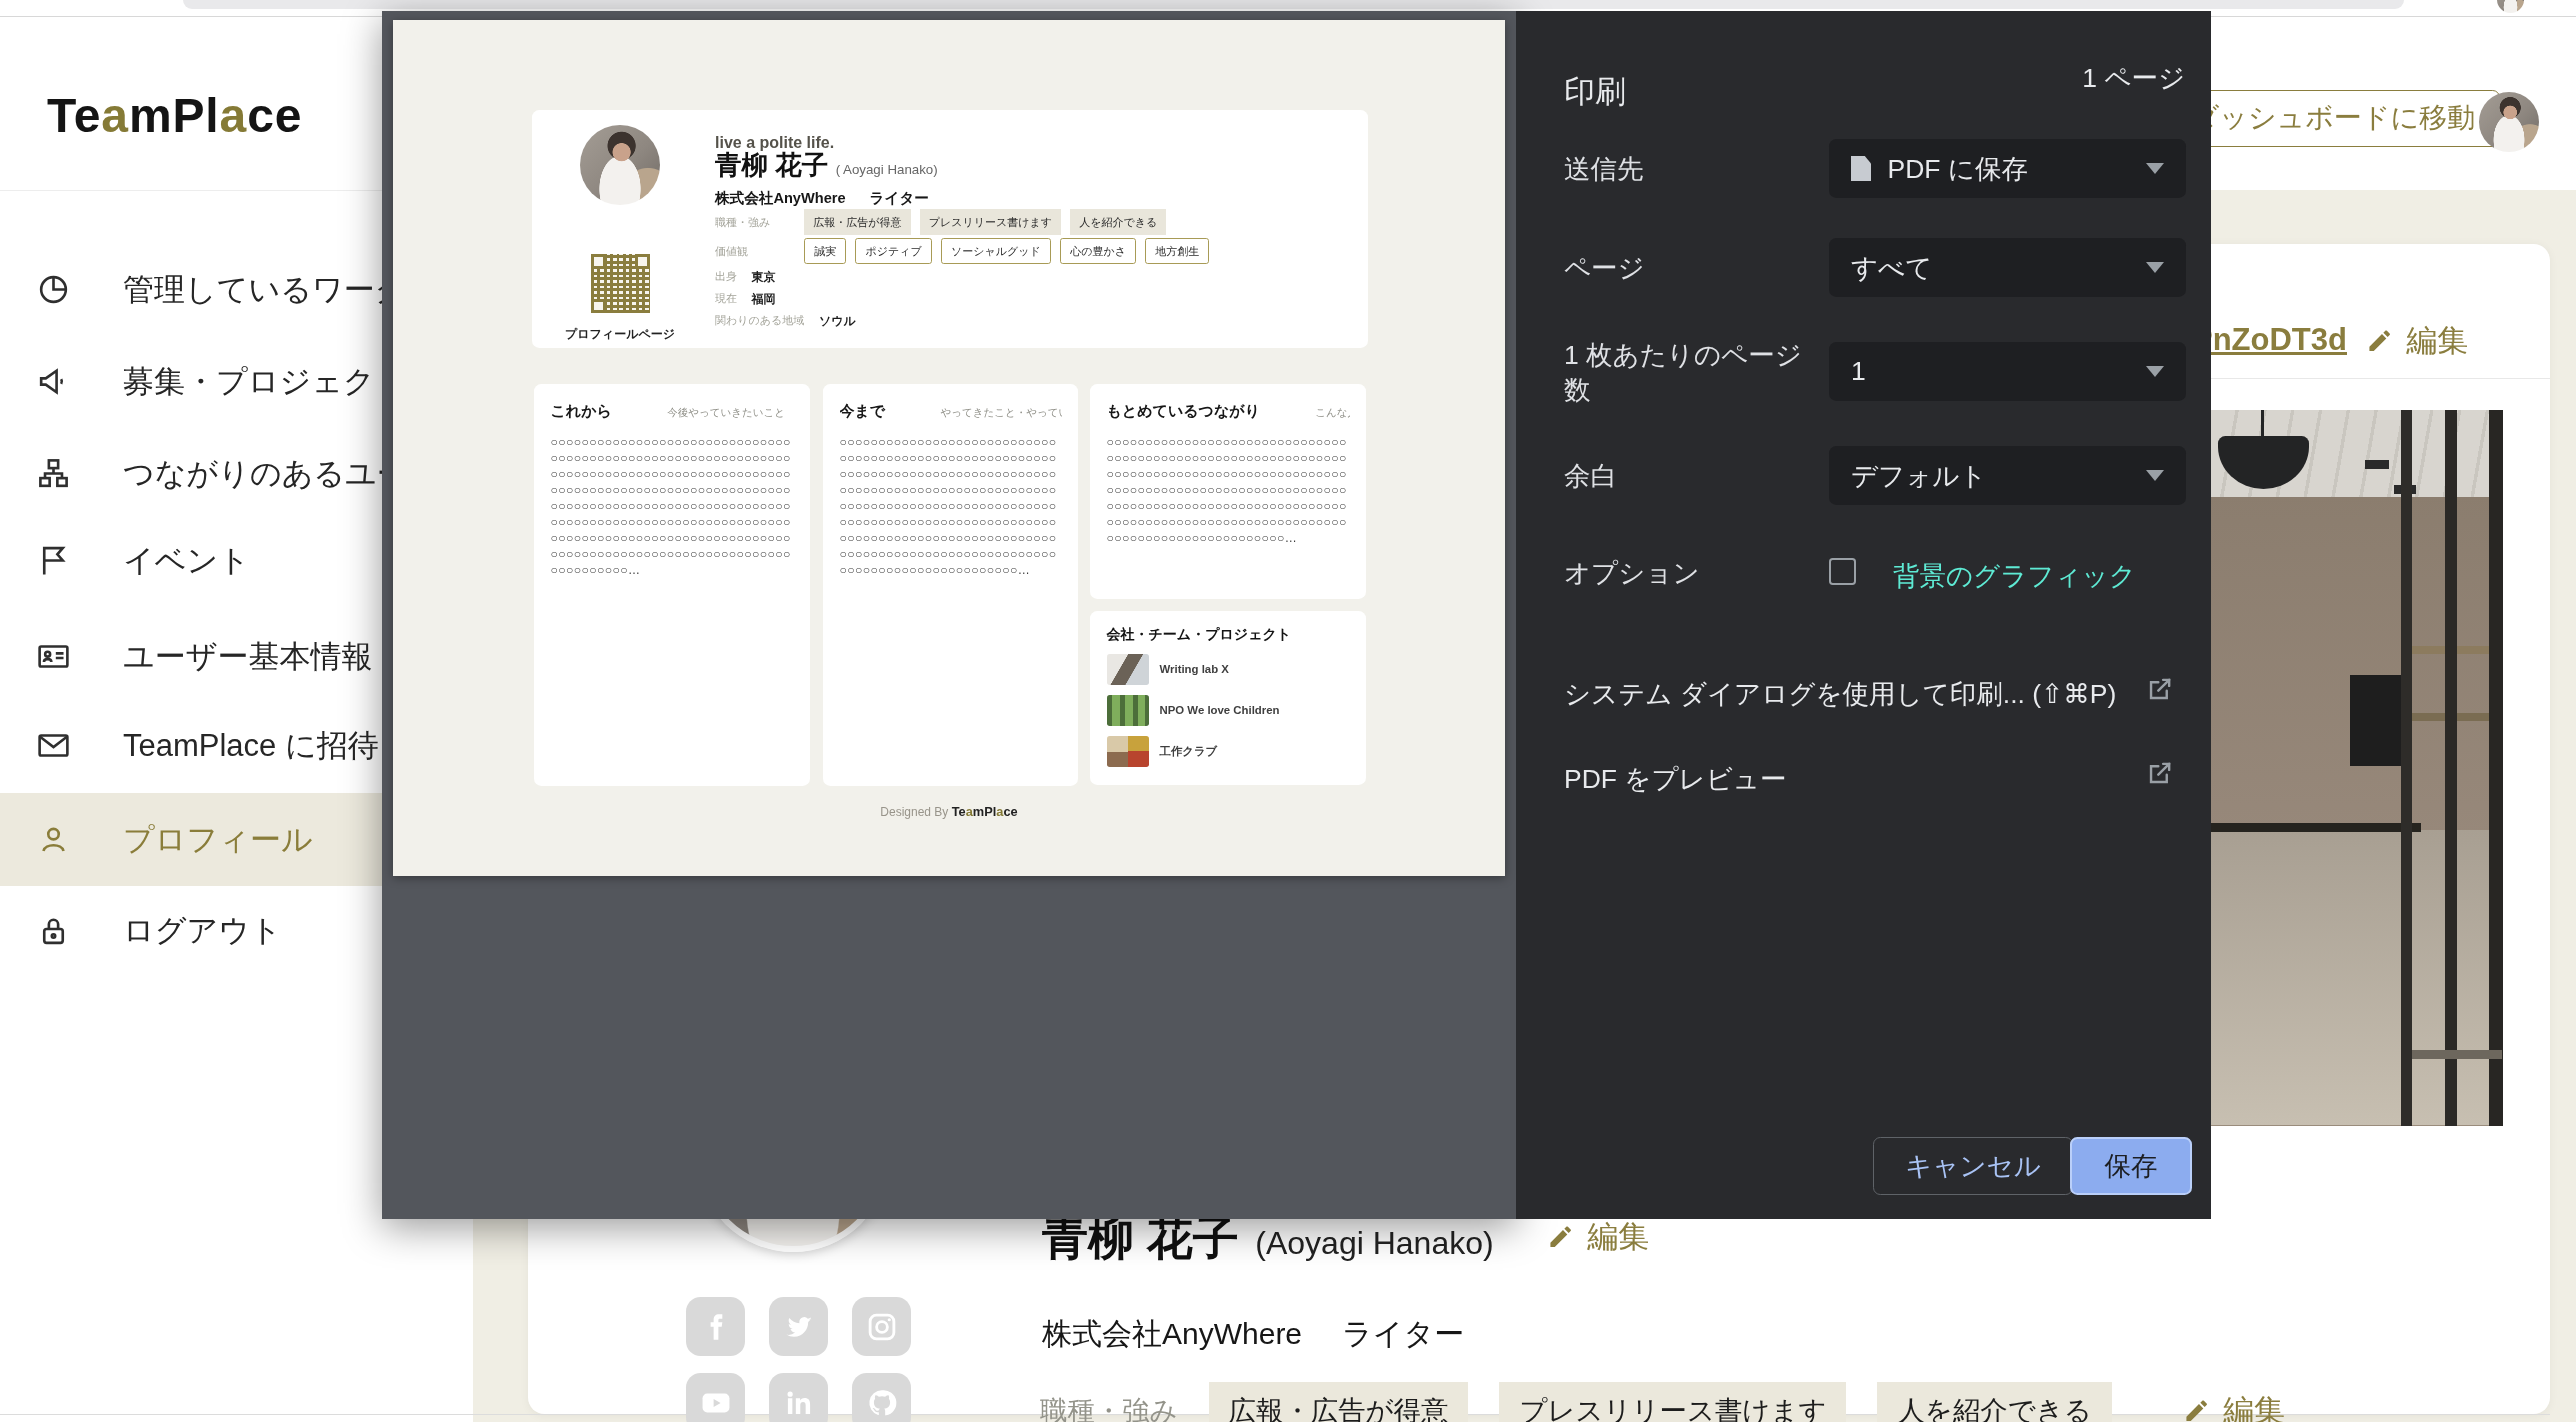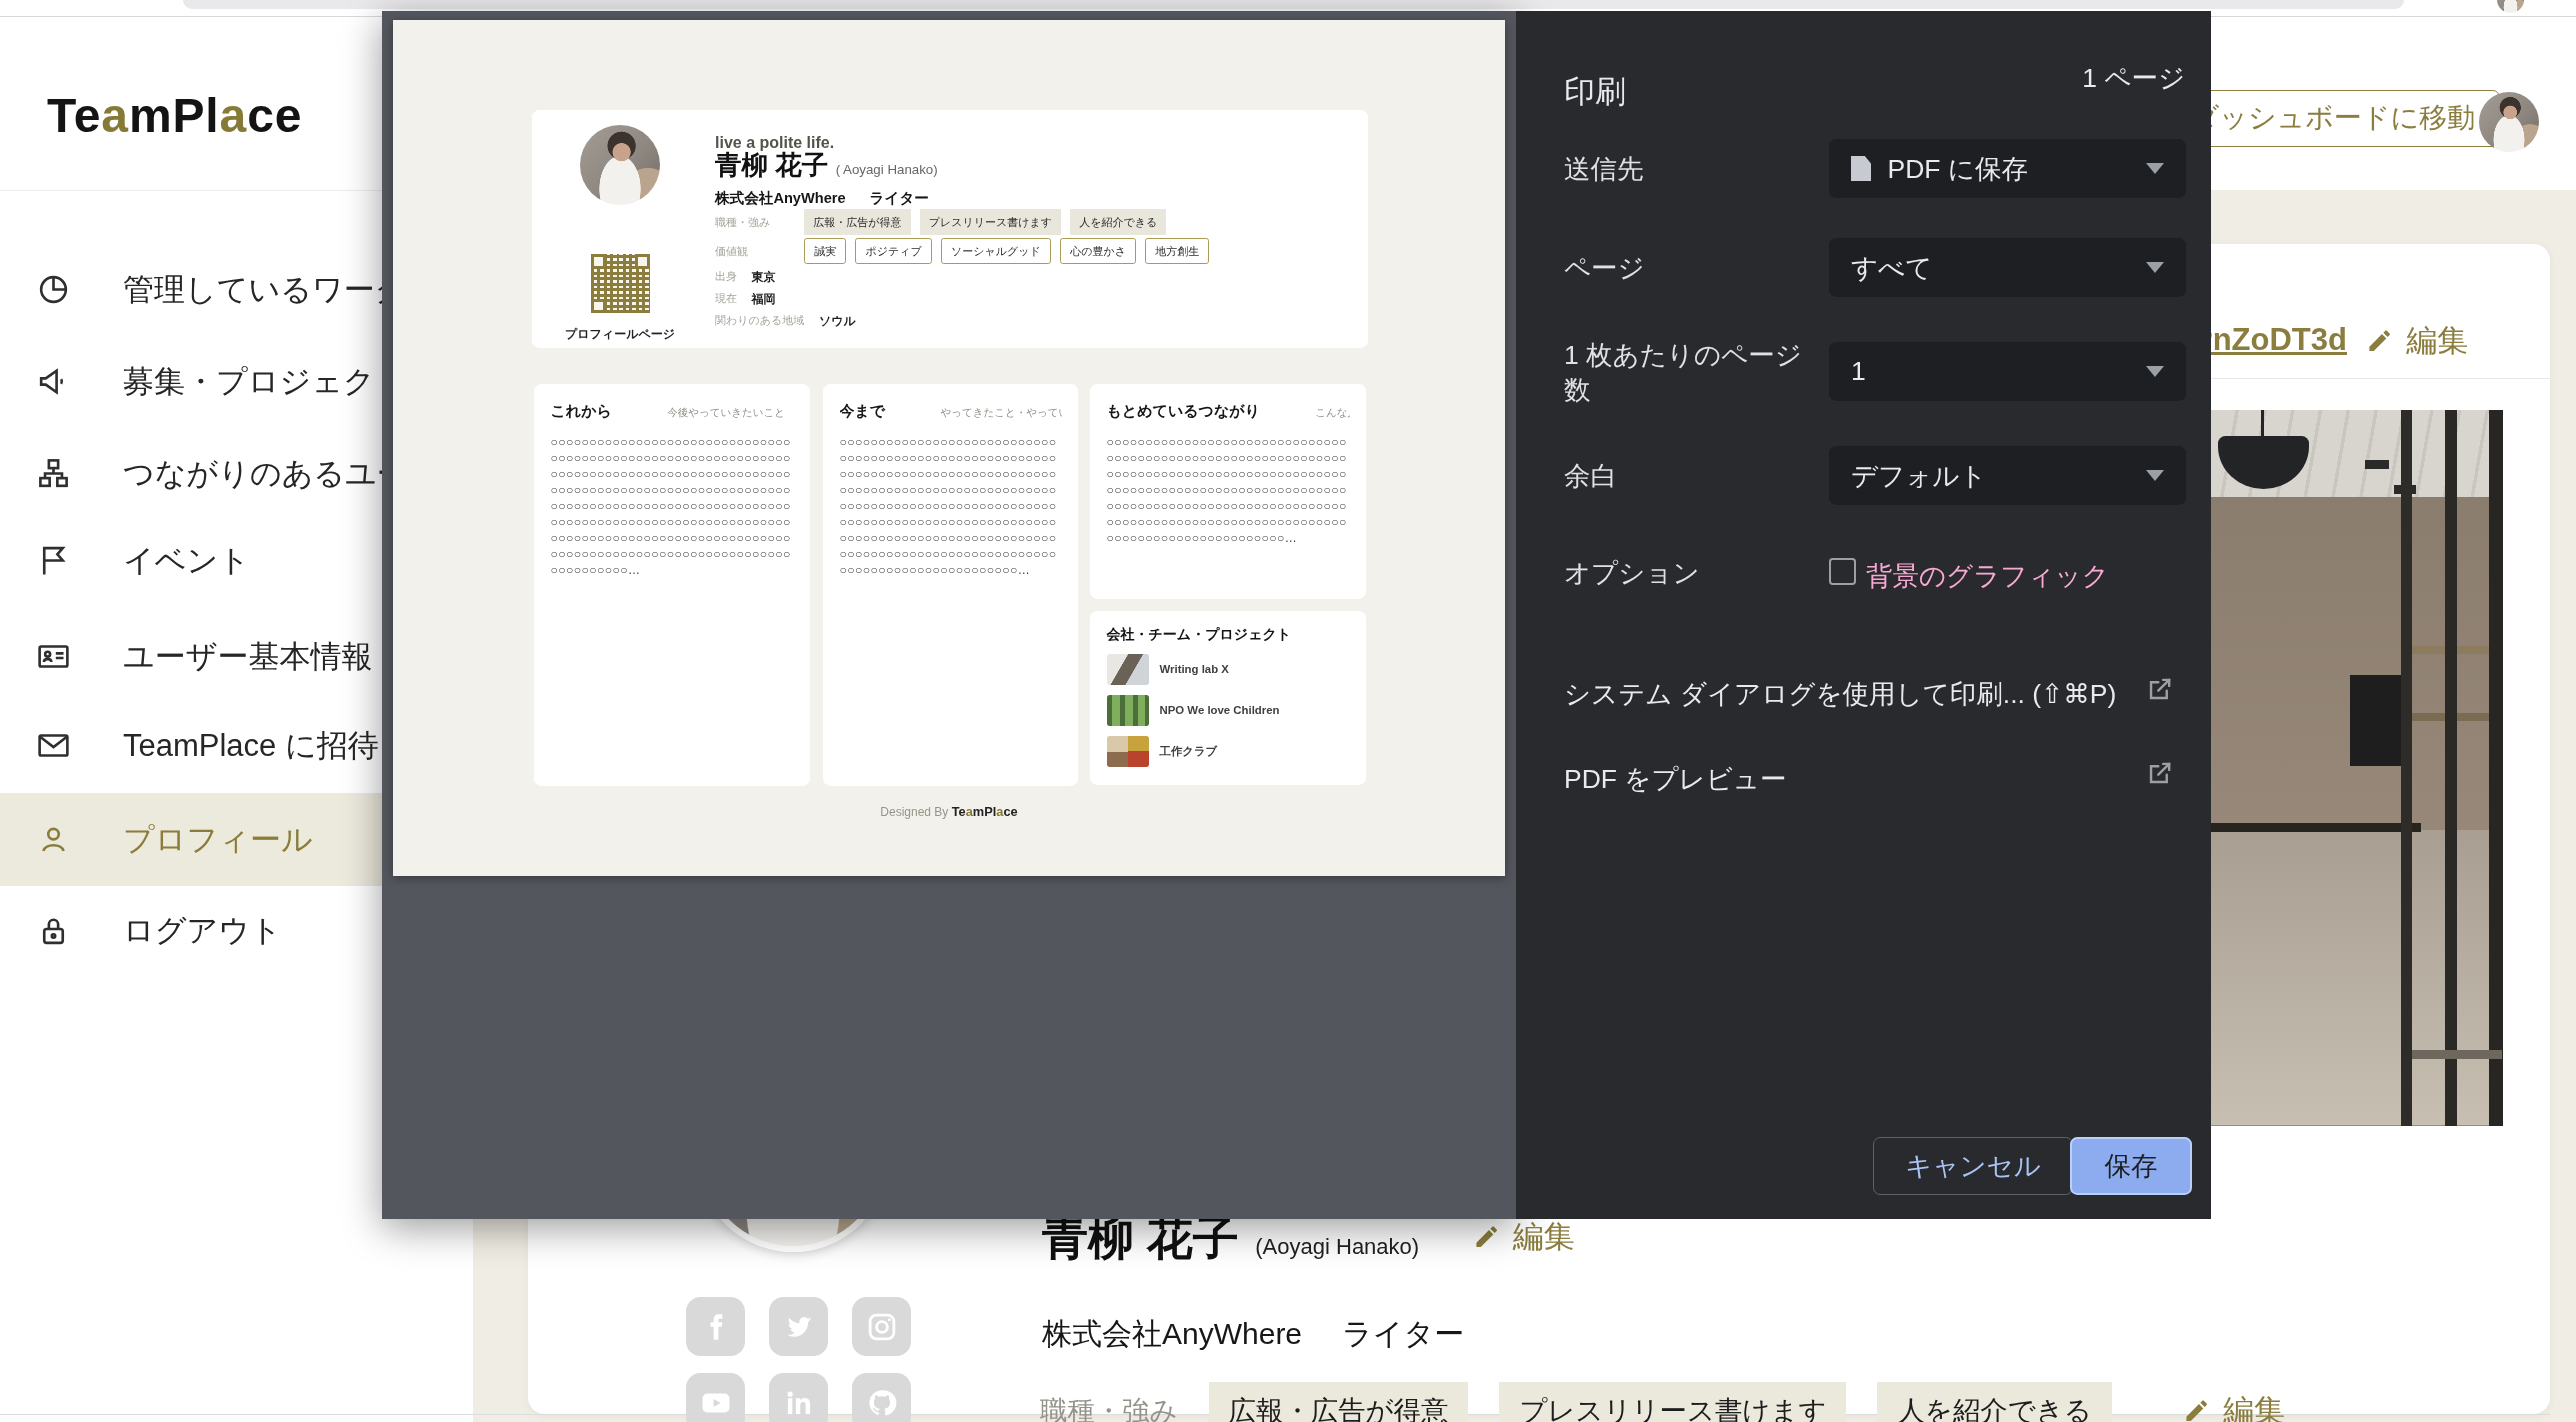--- a/index.html
+++ b/index.html
@@ -62,21 +62,21 @@
   .op-rail1{position:absolute;left:190px;top:236px;width:101px;height:8.2px;background:#8c7b5e;}
   .op-rail2{position:absolute;left:190px;top:303px;width:101px;height:8.2px;background:#7a6c52;}
   .op-tv{position:absolute;left:139px;top:265px;width:53px;height:91px;background:#1e1e1e;}
   .op-step{position:absolute;left:201px;top:640px;width:90px;height:9.1px;background:#6d675d;}
 
   
   .big-avatar{left:697px;top:1060px;width:192px;height:192px;border-radius:50%;border:6.4px solid #fff;
               box-shadow:0 1.8px 11px rgba(0,0,0,0.18);}
   .name-row{left:1042px;top:1208px;display:flex;align-items:baseline;gap:16.5px;}
   .name-big{font-size:46px;font-weight:bold;color:#101010;}
-  .name-roman-big{font-size:22px;color:#222;}
+  .name-roman-big{font-size:32px;color:#222;}
   .edit-2{margin-left:37px;position:relative;top:-3.7px;}
   .company-row{left:1042px;top:1314px;font-size:30px;color:#171717;display:flex;gap:40px;}
   .tags-row{left:1040px;top:1382px;display:flex;align-items:center;gap:31px;}
   .tags-label{font-size:27.4px;color:#93938a;}
   .big-tag{background:#ebe8dc;color:#1d1d1d;font-size:27.4px;padding:11px 20px;white-space:nowrap;}
   .edit-3{margin-left:40px;}
 
   
   .soc{width:59px;height:59px;border-radius:14.6px;background:#d9d9d9;display:flex;align-items:center;justify-content:center;}
   .soc svg{width:38px;height:38px;}
@@ -140,21 +140,21 @@
   .dlg-title{position:absolute;left:48px;top:60px;font-size:31px;}
   .dlg-pages{position:absolute;left:512px;top:49px;width:157px;text-align:right;font-size:26.5px;font-weight:500;}
   .dlg-label{position:absolute;left:48px;font-size:26.5px;color:#dfe1e5;line-height:35px;width:256px;}
   .dlg-select{position:absolute;left:313px;width:357px;height:59px;background:#1e1f22;border-radius:7.3px;
               display:flex;align-items:center;padding:0 22px;font-size:26.5px;color:#e8eaed;gap:16.5px;}
   .dlg-select .caret{margin-left:auto;width:0;height:0;border-left:9.1px solid transparent;
               border-right:9.1px solid transparent;border-top:11px solid #9aa0a6;}
   .pdf-icon{width:20px;height:25.6px;background:#c7cbd1;
             clip-path:polygon(0 0,68% 0,100% 30%,100% 100%,0 100%);}
   .dlg-check{position:absolute;left:313px;top:547px;width:27.4px;height:27.4px;border:2.7px solid #9aa0a6;border-radius:3.7px;}
-  .dlg-checklabel{position:absolute;left:350px;top:547px;font-size:26.5px;color:#f9a8d4;}
+  .dlg-checklabel{position:absolute;left:377px;top:547px;font-size:26.5px;color:#5eead4;}
   .dlg-linkrow{position:absolute;left:48px;font-size:26.5px;color:#e8eaed;}
   .ext-icon{position:absolute;left:629px;width:29px;height:29px;}
   .dlg-btn{position:absolute;top:1126px;height:58px;border-radius:7.3px;display:flex;align-items:center;
            justify-content:center;font-size:26.5px;}
   .btn-cancel{left:357px;width:200px;border:1.8px solid #5f6368;color:#a9c3f5;background:rgba(0,0,0,0);}
   .btn-save{left:554px;width:122px;background:#8cacef;border:2.7px solid #bacff9;color:#1c1e22;font-weight:500;}
 
   .pencil{width:27.4px;height:27.4px;fill:#8a7d3e;}
 </style>
 </head>

